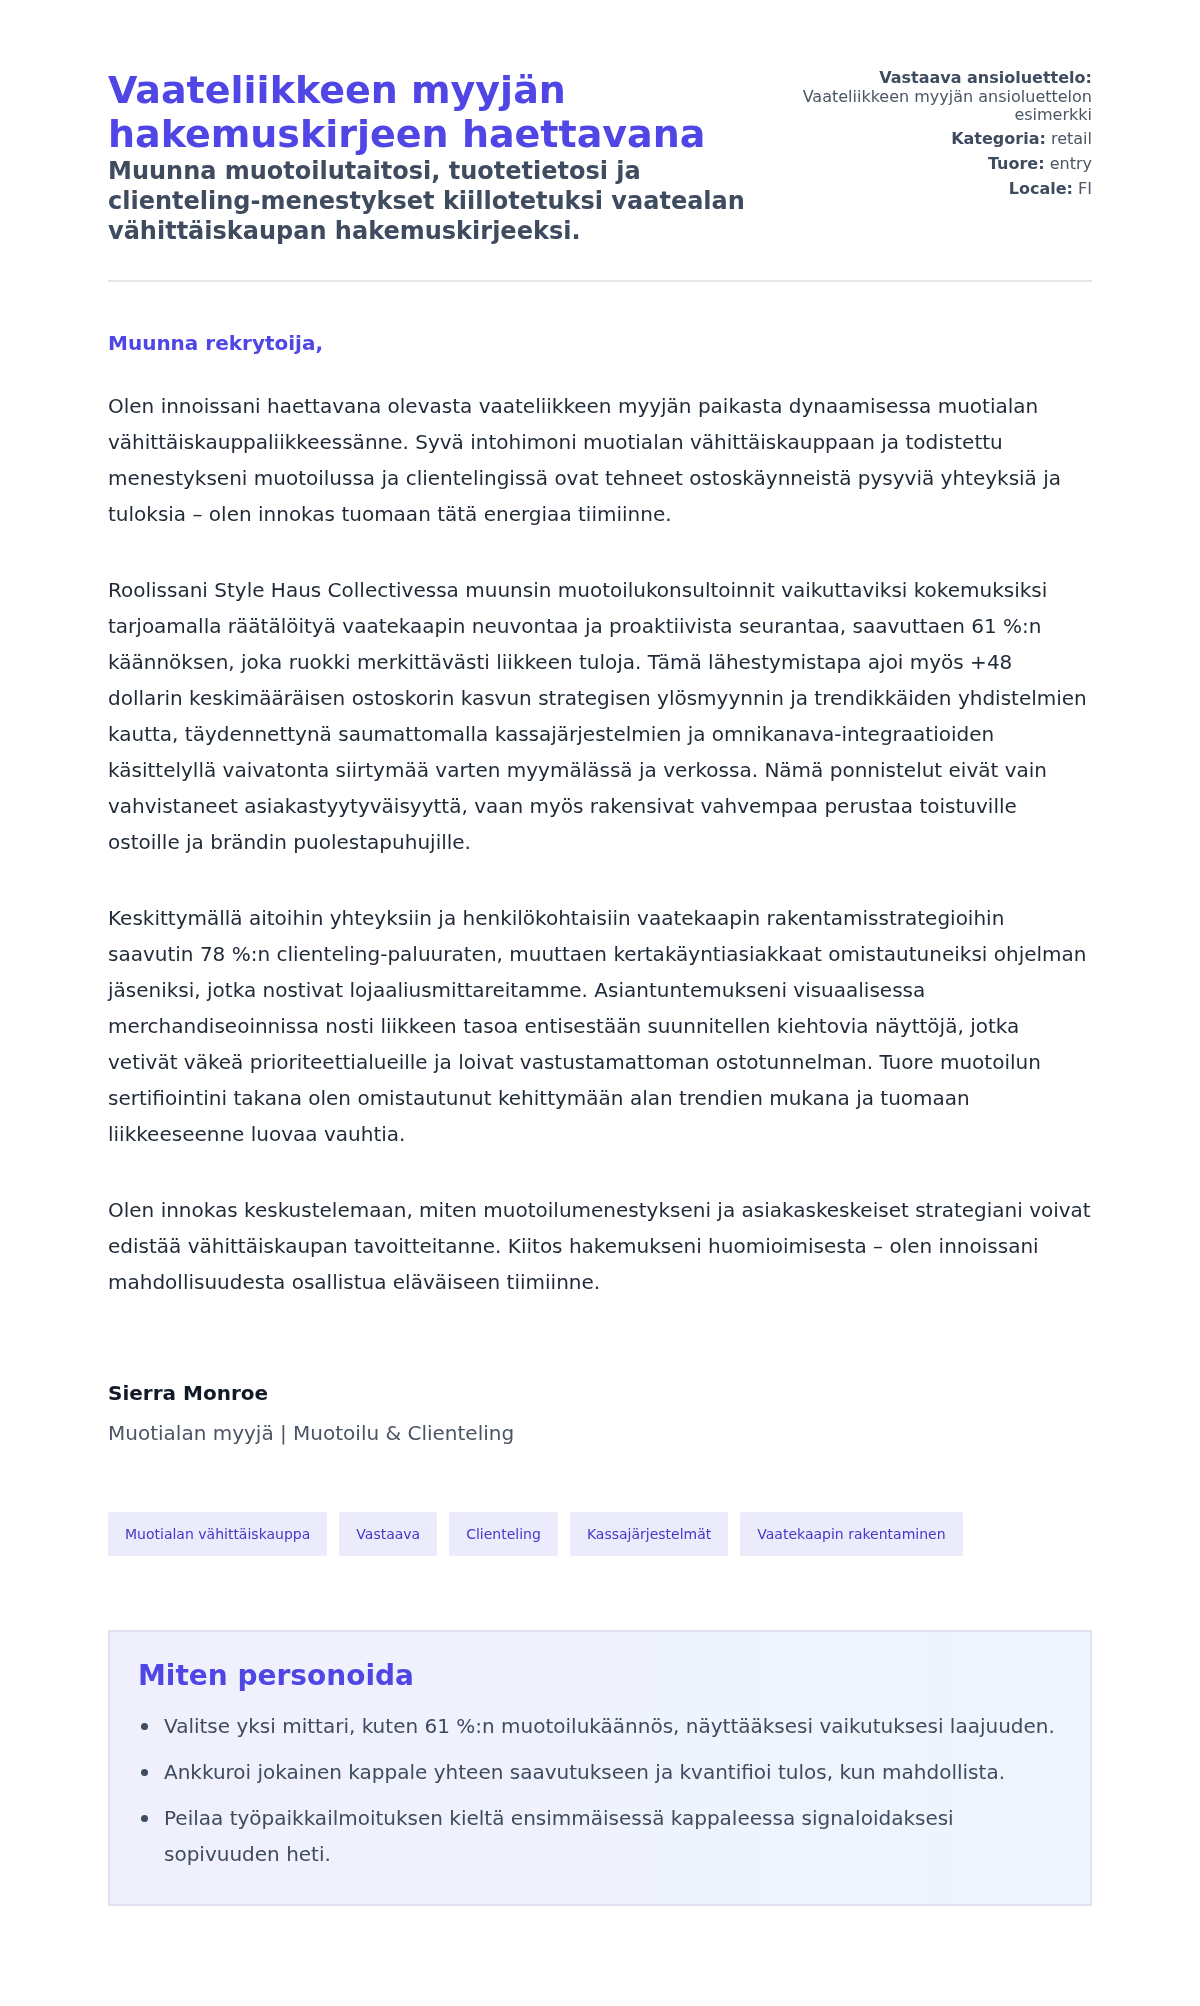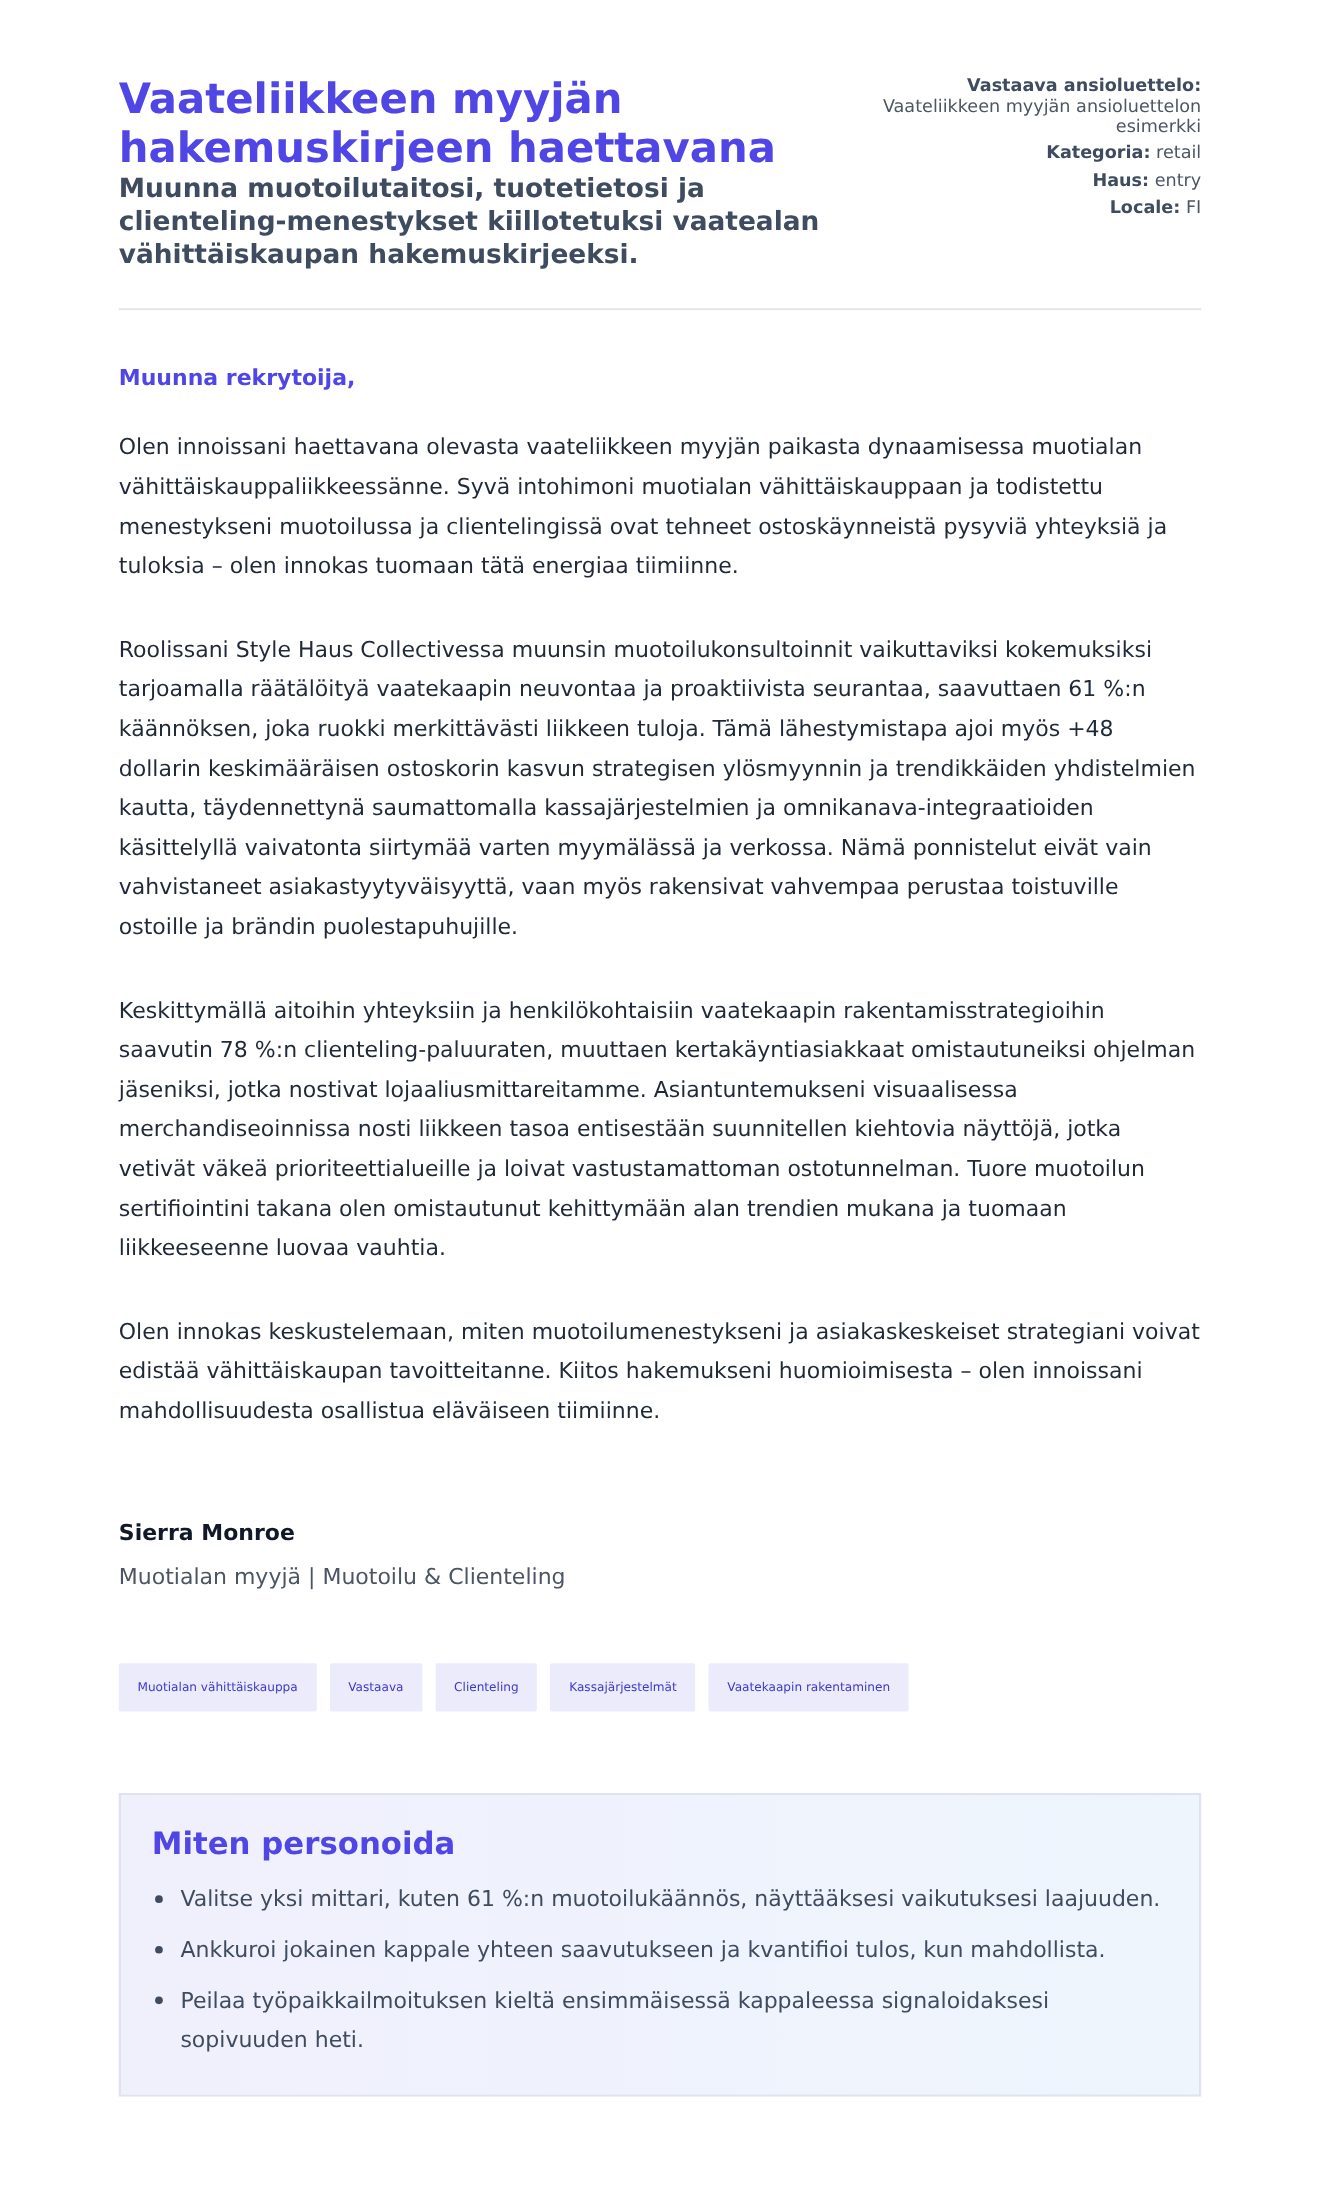--- a/index.html
+++ b/index.html
@@ -77,21 +77,21 @@
       margin-top: 14px;
     }
     .tags {
       display: flex;
       gap: 12px;
       margin-top: 66px;
     }
     .tag {
       background: #ebebfb;
       color: #4338ca;
-      font-size: 11px;
+      font-size: 14px;
       line-height: 20px;
       padding: 12px 17px;
       border-radius: 2px;
       white-space: nowrap;
     }
     .tips {
       margin-top: 74px;
       border: 2px solid #dfe3f0;
       background: linear-gradient(90deg, #f0f0fc 0%, #eef5fd 100%);
       padding: 30px 28px 32px 28px;
@@ -139,21 +139,21 @@
     <div class="meta">
       <div class="row tight">
         <span class="lbl">Vastaava ansioluettelo:</span>
         <span class="val block">Vaateliikkeen myyjän ansioluettelon esimerkki</span>
       </div>
       <div class="row">
         <span class="lbl">Kategoria:</span>
         <span class="val">retail</span>
       </div>
       <div class="row">
-        <span class="lbl">Haus:</span>
+        <span class="lbl">Tuore:</span>
         <span class="val">entry</span>
       </div>
       <div class="row">
         <span class="lbl">Locale:</span>
         <span class="val">FI</span>
       </div>
     </div>
   </header>
 
   <section class="letter">

